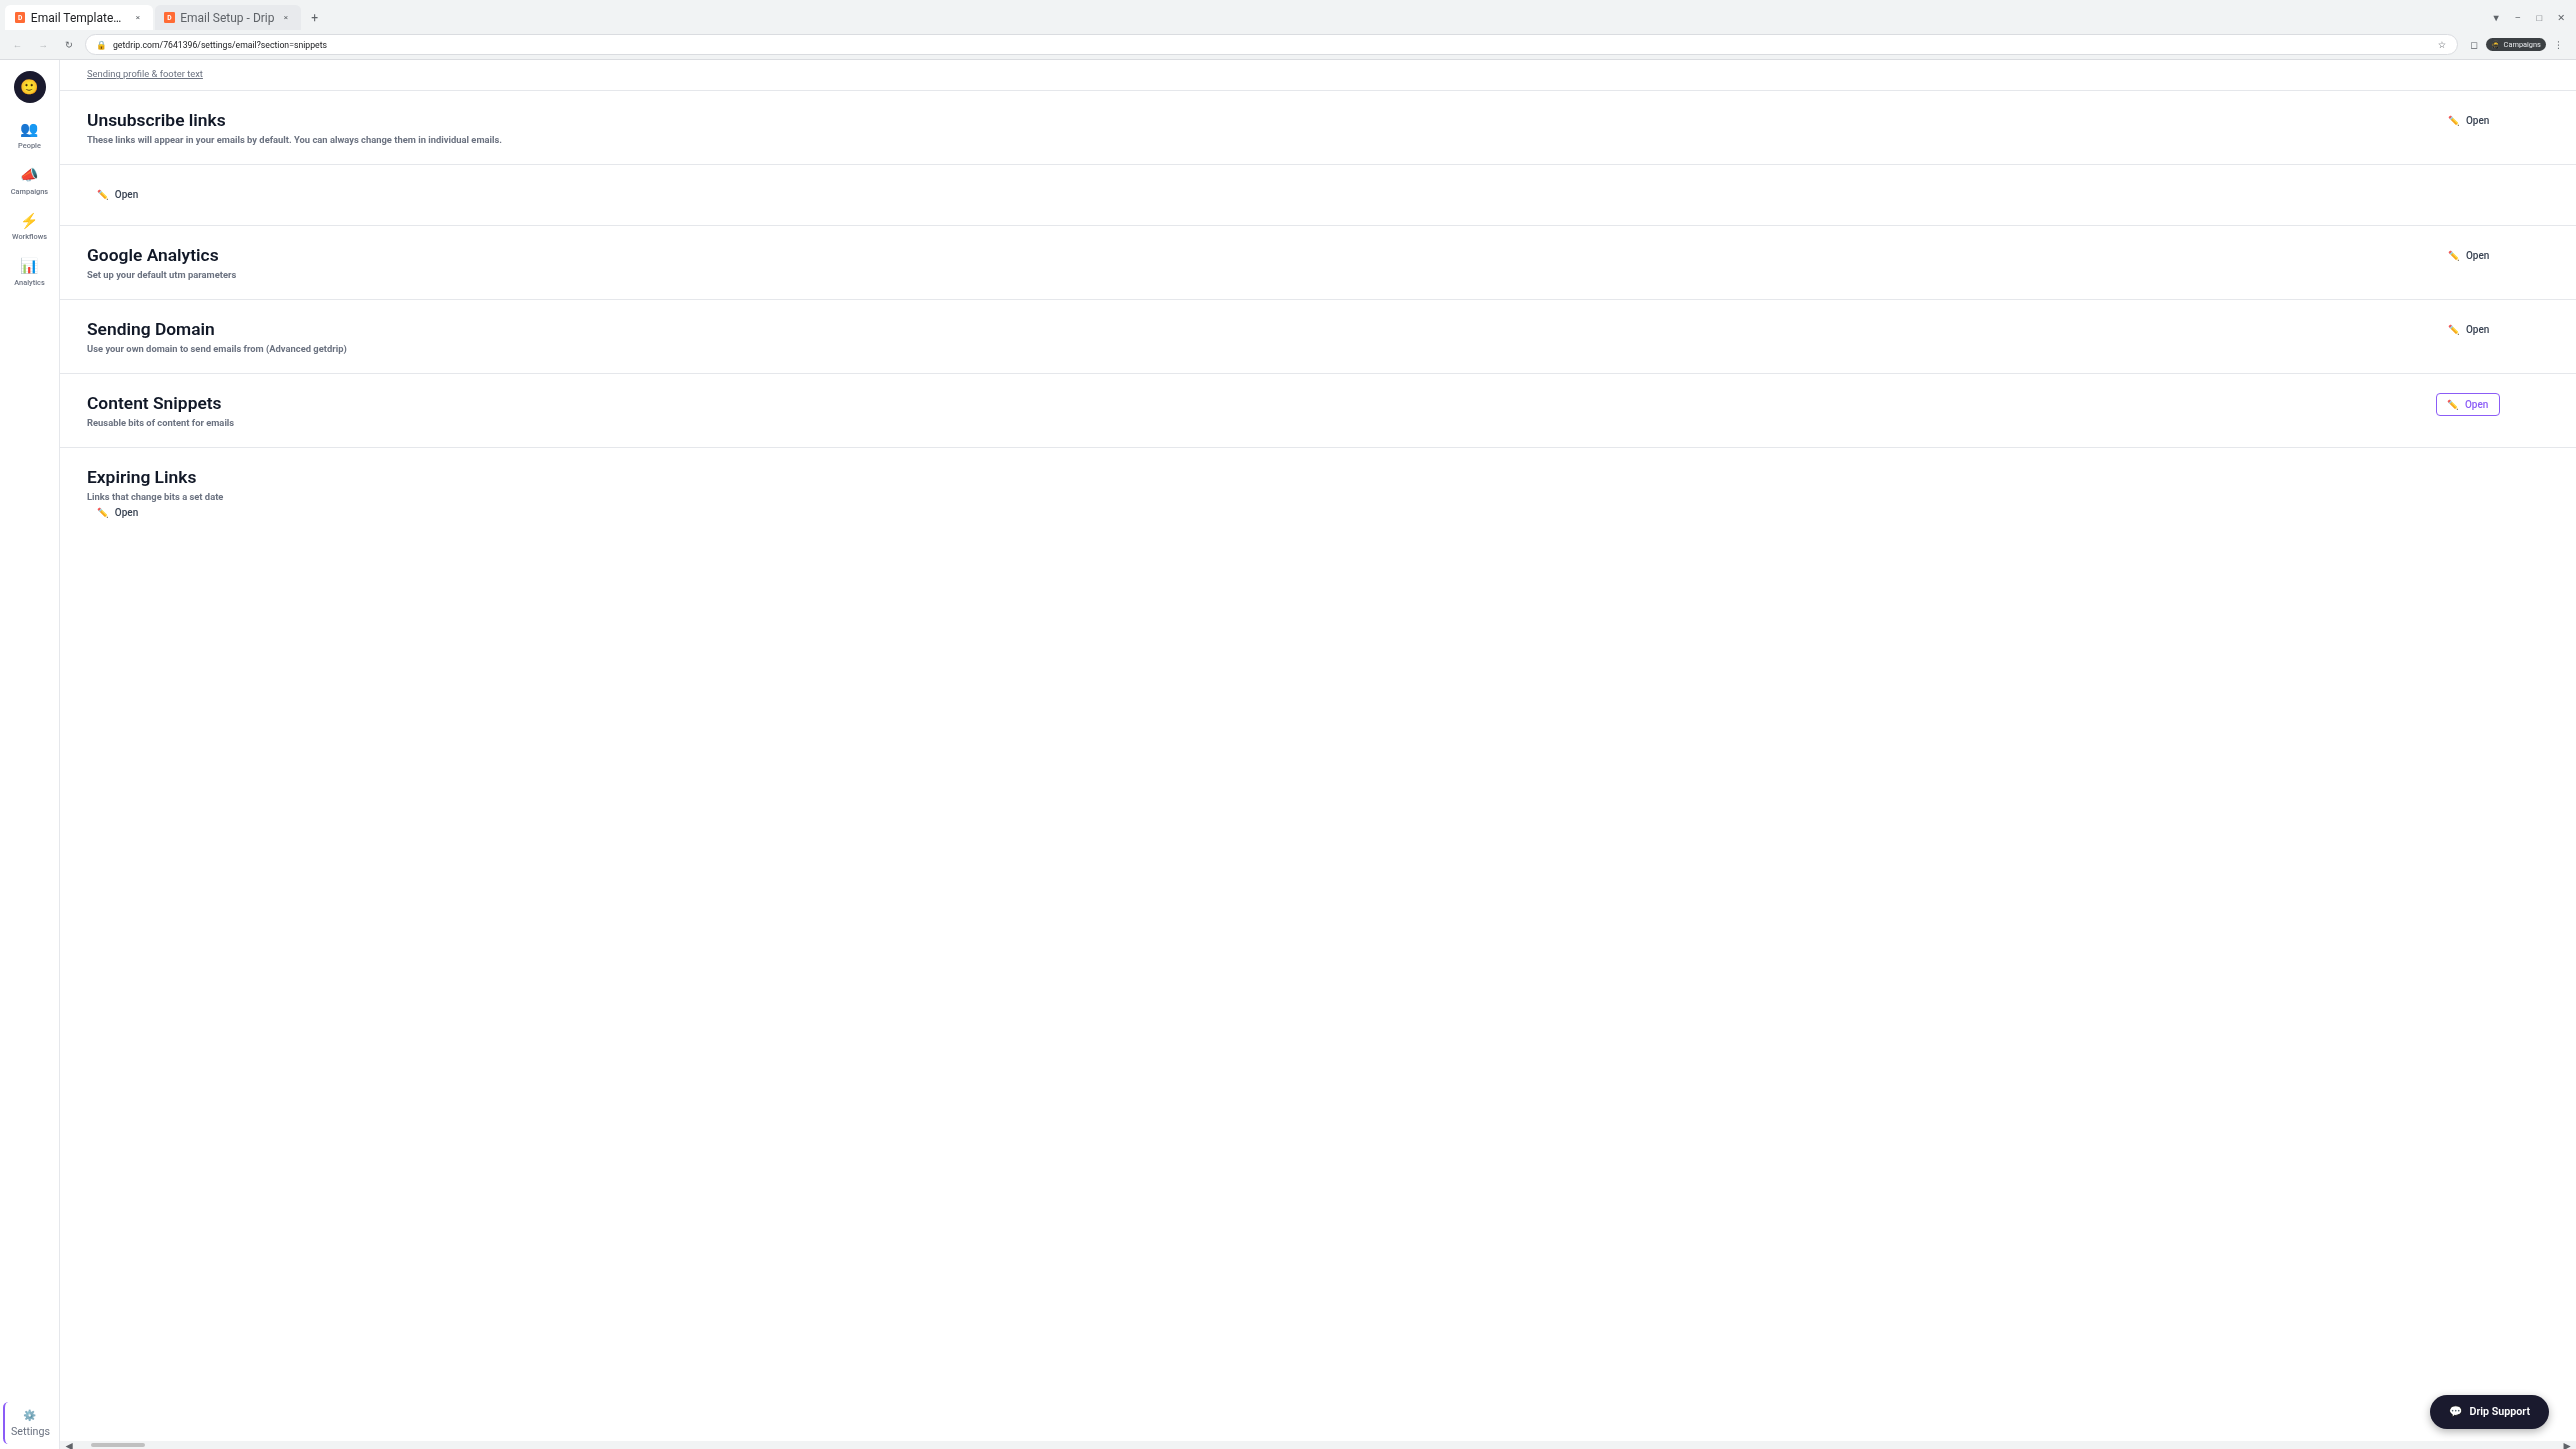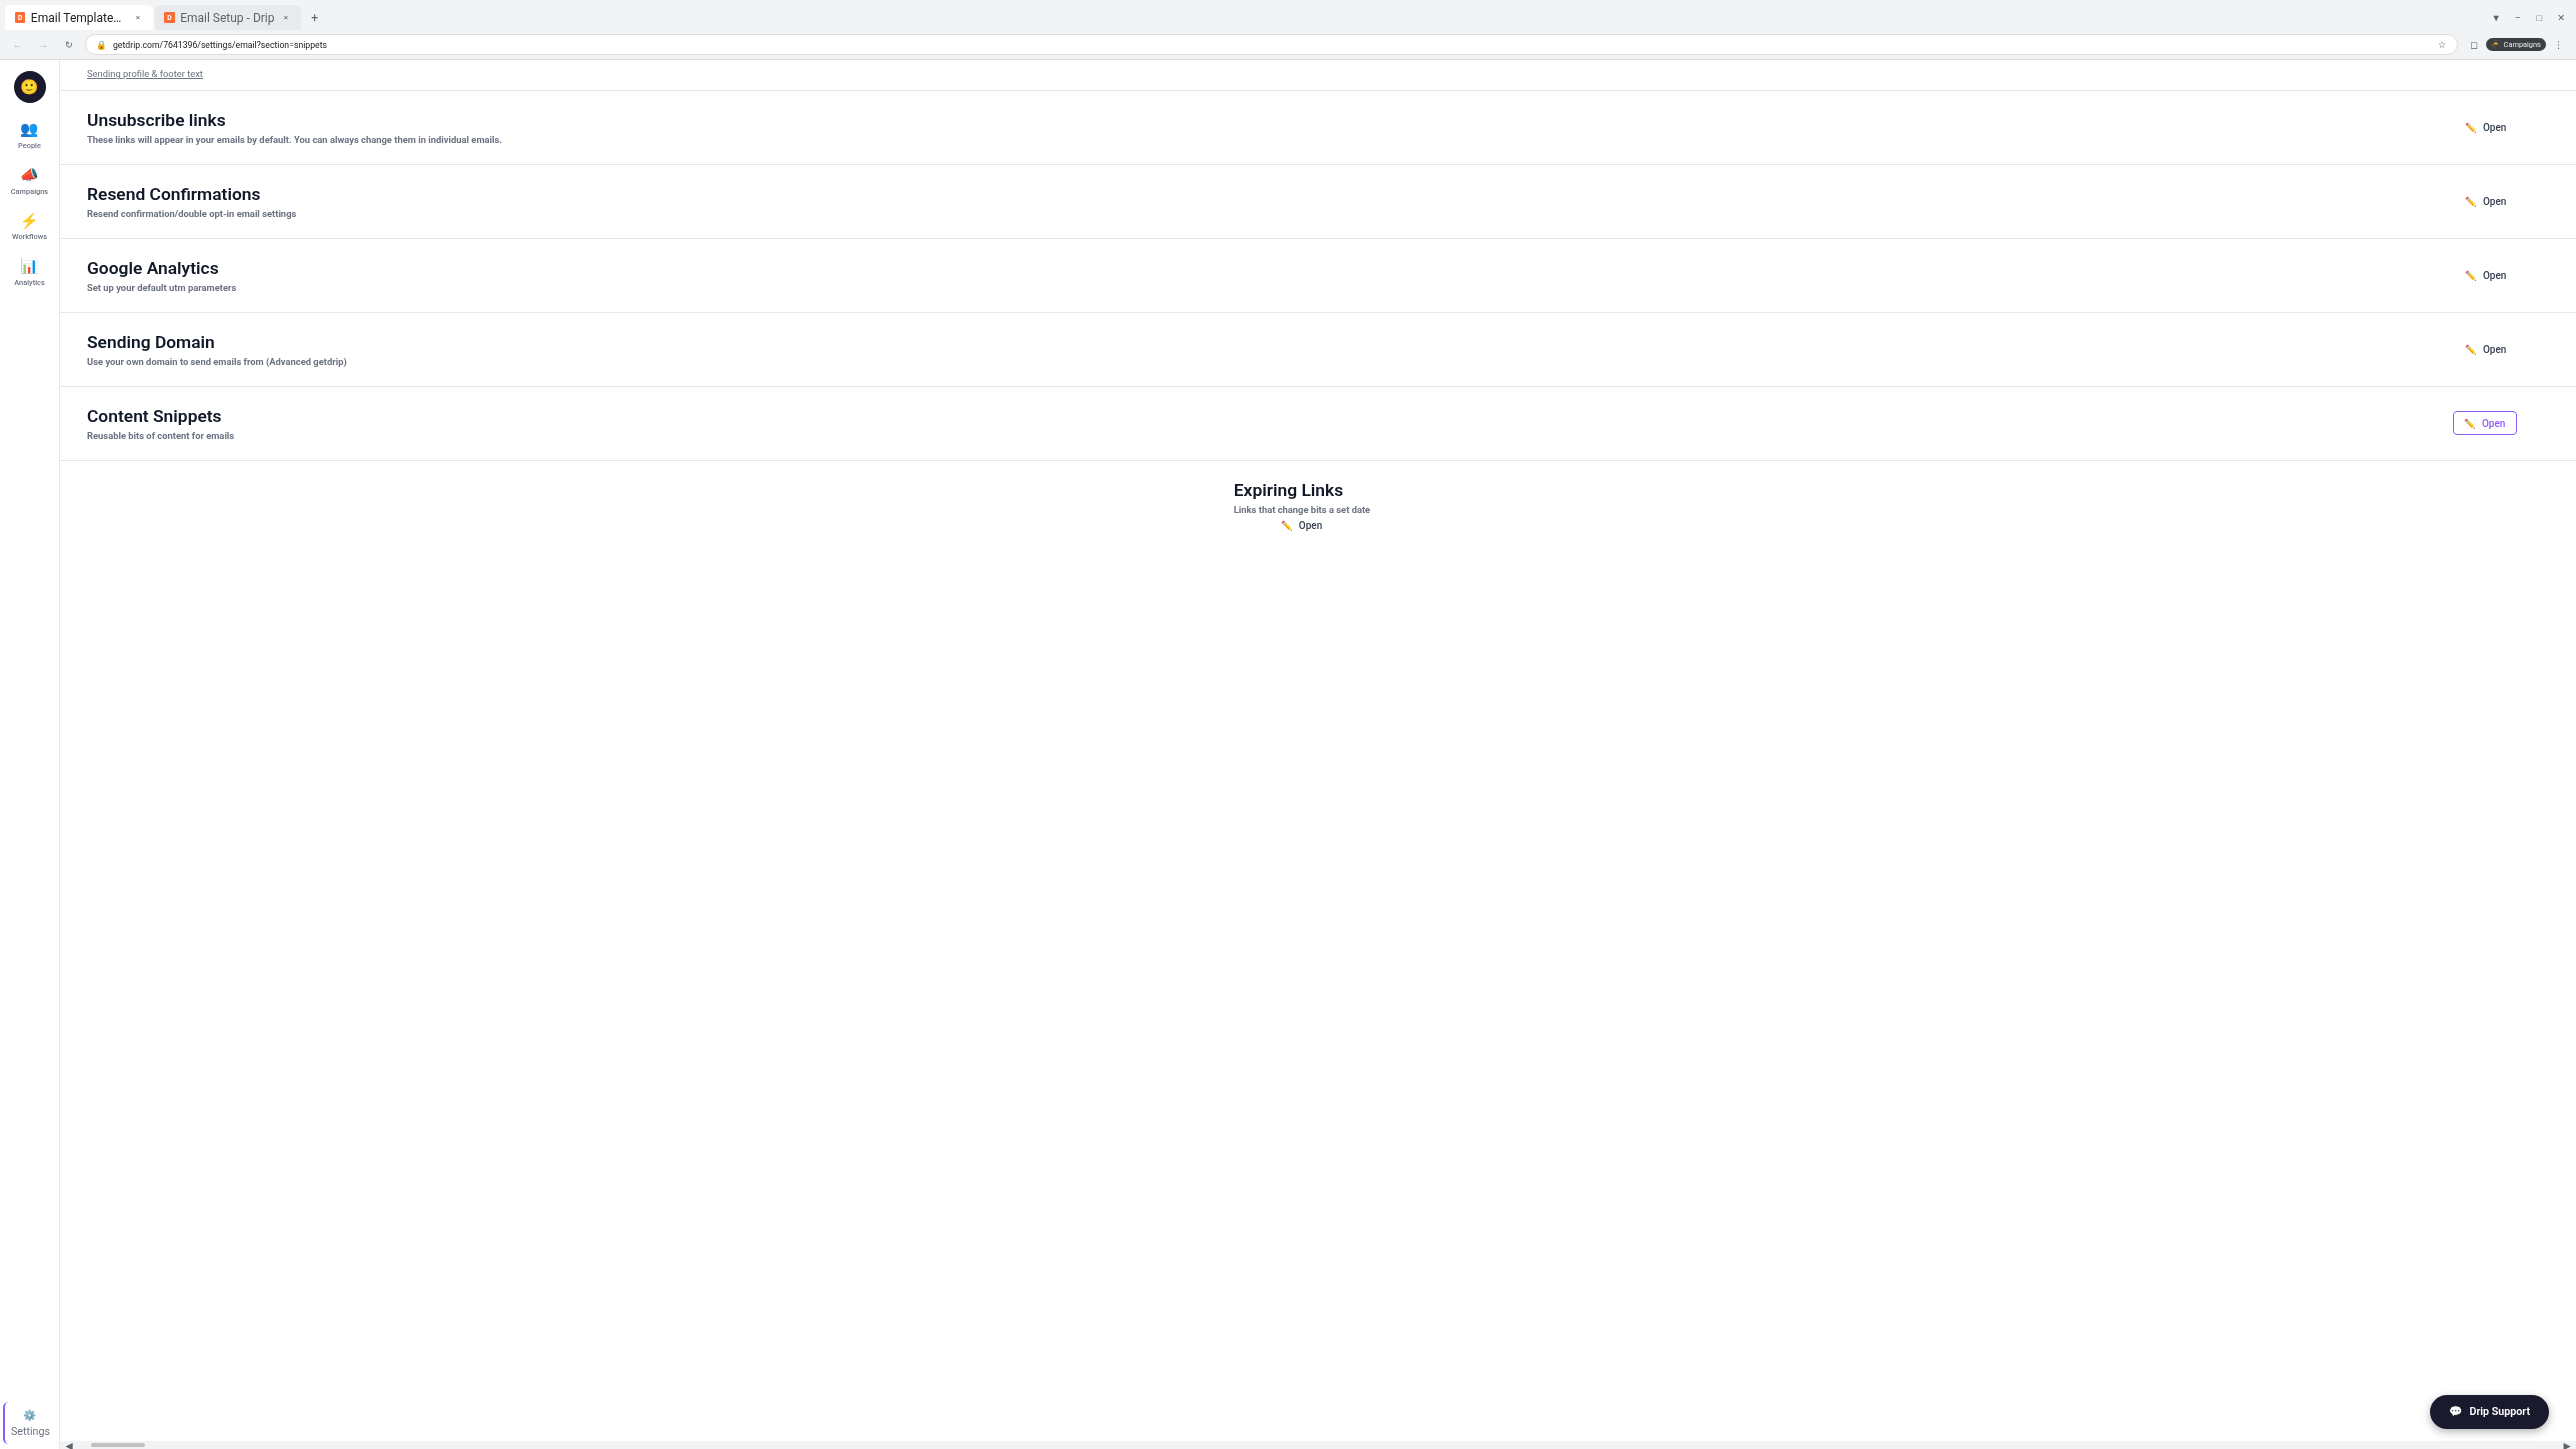--- a/index.html
+++ b/index.html
@@ -160,23 +160,23 @@
 
     
     .main-content {
       flex: 1;
       overflow-y: auto;
       background: #fff;
     }
 
     .section-item {
       display: flex;
-      align-items: center;
+      align-items: flex-start;
       justify-content: space-between;
-      padding: 19px 59px 19px 27px;
+      padding: 19px 76px 19px 27px;
       border-bottom: 0.7px solid #e5e7eb;
     }
     .section-item:last-child { border-bottom: none; flex-direction: column; }
     .section-info { flex: 1; }
     .section-title {
       font-size: 17.4px;
       font-weight: 600;
       color: #111827;
       margin-bottom: 4px;
     }
@@ -342,24 +342,20 @@
       <div class="section-info">
         <div class="section-title">Unsubscribe links</div>
         <div class="section-desc">These links will appear in your emails by default. You can always change them in individual emails.</div>
       </div>
       <div class="section-action ">
         <span class="edit-icon">✏️</span>
         <span>Open</span>
       </div>
     </div>
         <div class="section-item">
-      <div class="section-info">
-        <div class="section-title">Resend Confirmations</div>
-        <div class="section-desc">Resend confirmation/double opt-in email settings</div>
-      </div>
       <div class="section-action ">
         <span class="edit-icon">✏️</span>
         <span>Open</span>
       </div>
     </div>
         <div class="section-item">
       <div class="section-info">
         <div class="section-title">Google Analytics</div>
         <div class="section-desc">Set up your default utm parameters</div>
       </div>

